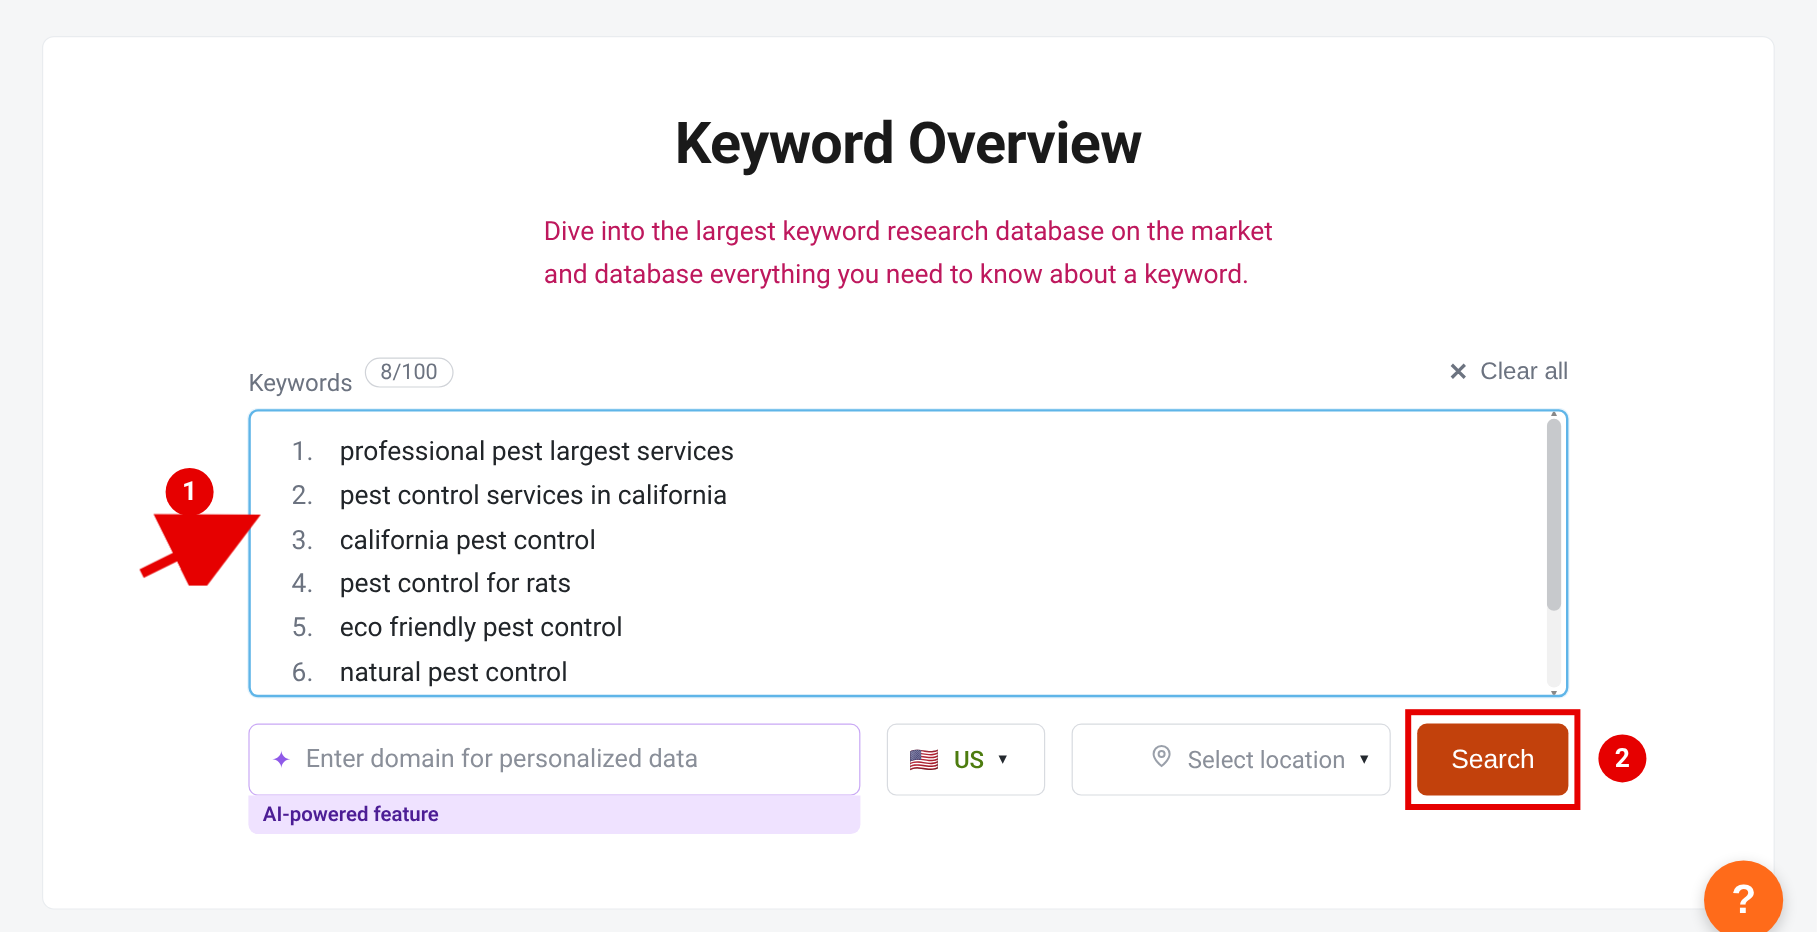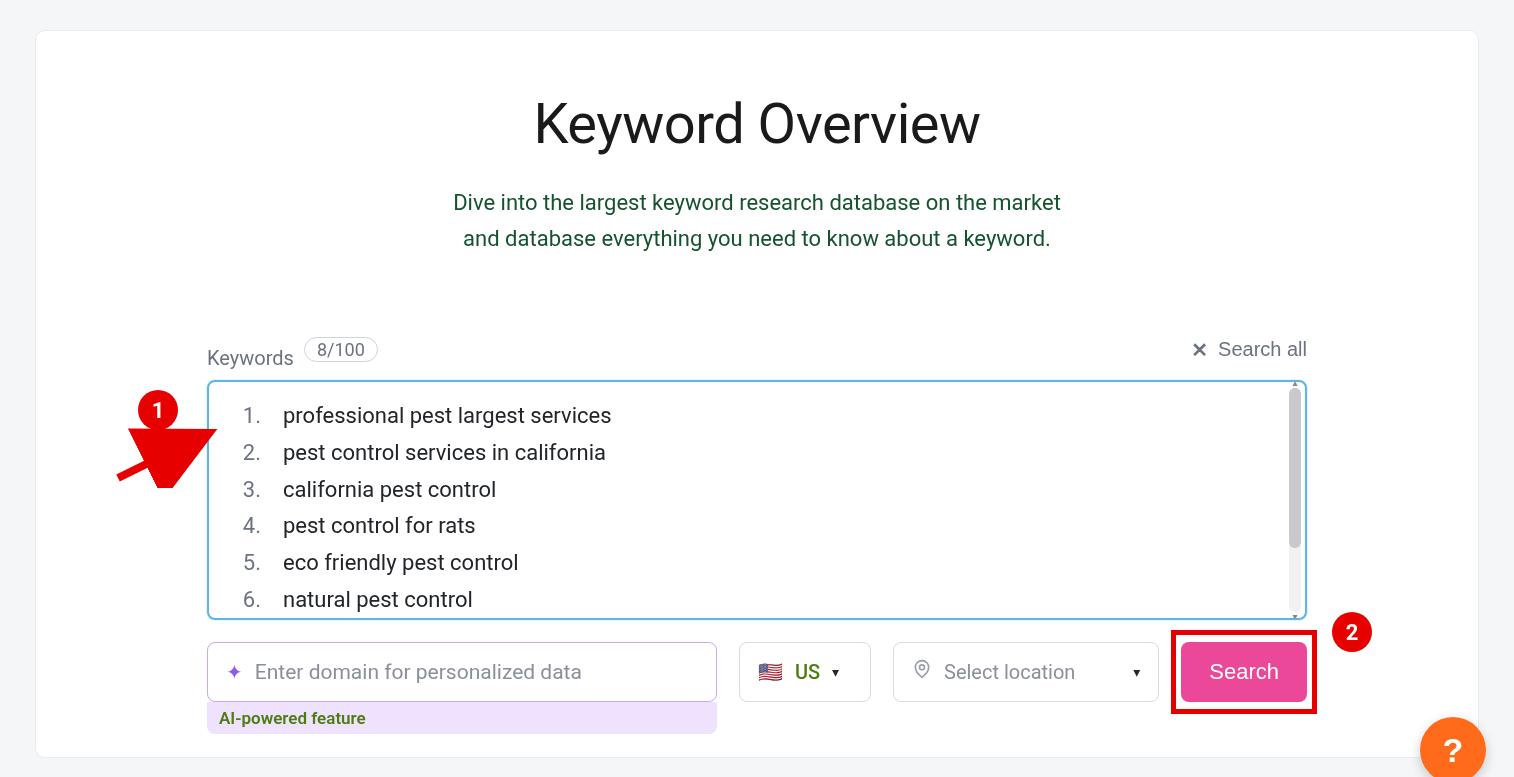--- a/index.html
+++ b/index.html
@@ -19,33 +19,32 @@
     height: 728px;
     background: #fff;
     border: 1px solid #e9ecef;
     border-radius: 10px;
     padding-top: 60px;
     display: flex;
     flex-direction: column;
     align-items: center;
   }
   .title {
-    font-size: 56px;
-    font-weight: 400;
+    font-size: 48px;
+    font-weight: 700;
     color: #1a1a1a;
     text-align: center;
     margin-bottom: 28px;
     letter-spacing: -0.5px;
   }
   .subtitle {
     font-size: 22px;
-    color: #14532d;
-    text-align: center;
+    color: #be185d;
     line-height: 1.65;
-    margin-bottom: 72px;
+    margin-bottom: 42px;
   }
   .kw-header {
     width: 1100px;
     display: flex;
     align-items: center;
     justify-content: space-between;
     margin-bottom: 10px;
   }
   .kw-header-left {
     display: flex;
@@ -171,21 +170,21 @@
   }
   .domain-text {
     font-size: 21px;
     color: #8a8f99;
   }
   .domain-ai-strip {
     background: #efe2ff;
     border-radius: 0 0 8px 8px;
     padding: 6px 12px;
     font-size: 17px;
-    color: #4d7c0f;
+    color: #4c1d95;
     font-weight: 600;
   }
 
   .country-select {
     height: 60px;
     border: 1px solid #d8dbe0;
     border-radius: 8px;
     background: #fff;
     display: flex;
     align-items: center;
@@ -213,42 +212,42 @@
     border: 1px solid #d8dbe0;
     border-radius: 8px;
     background: #fff;
     display: flex;
     align-items: center;
     padding: 0 18px;
     gap: 12px;
     cursor: pointer;
     flex: 1;
     min-width: 260px;
-    justify-content: space-between;
+    justify-content: flex-end;
   }
   .loc-left { display: flex; align-items: center; gap: 12px; }
   .pin {
     color: #9aa0aa;
     font-size: 20px;
   }
   .location-text {
     font-size: 20px;
     color: #8a8f99;
   }
 
   .search-wrap {
     position: relative;
     display: inline-block;
   }
   .search-btn {
     height: 60px;
     padding: 0 28px;
     border: none;
     border-radius: 8px;
-    background: #ec4899;
+    background: #c2410c;
     color: #fff;
     font-size: 22px;
     font-weight: 500;
     cursor: pointer;
   }
   .search-highlight {
     position: absolute;
     left: -10px;
     top: -12px;
     right: -10px;
@@ -316,21 +315,21 @@
     <span>and database everything you need to know about a keyword.</span>
   </p>
 
   <div class="kw-header">
     <div class="kw-header-left">
       <span class="kw-label">Keywords</span>
       <span class="kw-count">8/100</span>
     </div>
     <button class="clear-all">
       <span class="x">✕</span>
-      <span>Search all</span>
+      <span>Clear all</span>
     </button>
   </div>
 
   <div class="kw-box">
     <ol class="kw-list">
       <li>
           <span class="num">1.</span>
           <span>professional pest largest services</span>
         </li>
       <li>

